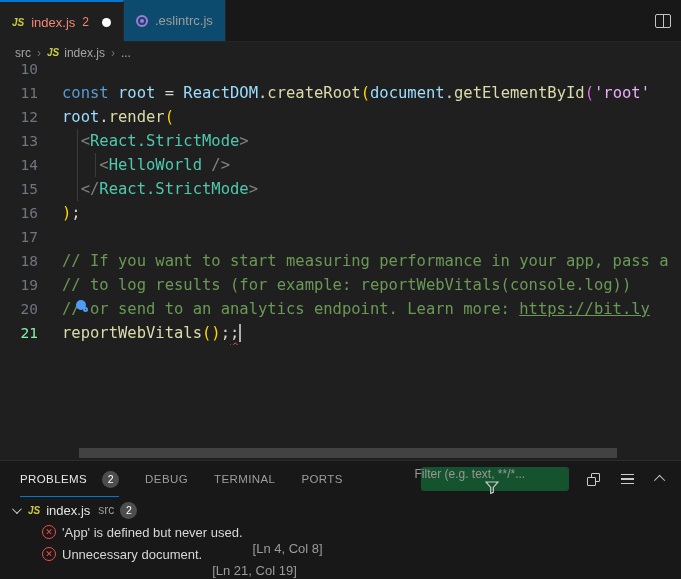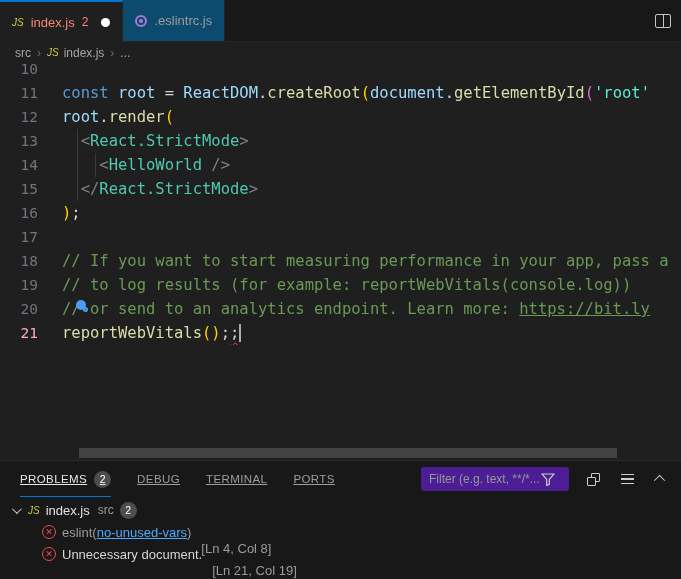--- a/index.html
+++ b/index.html
@@ -9,21 +9,21 @@
 
   
   .tabbar { height:42px; background:#181818; display:flex; align-items:stretch;
     border-bottom:1px solid #252525; flex:0 0 42px; }
   .tabs { display:flex; }
   .tab { display:flex; align-items:center; padding:0 12px; gap:7px; background:#0c4a6e;
     border-right:1px solid #252525; cursor:pointer; position:relative; font-size:13px; color:#9d9d9d; }
   .tab.active { background:#1f1f1f; border-top:2px solid #0078d4; margin-bottom:-1px; }
   .tab .label.err { color:#f48771; }
   .tab .errcount { color:#f48771; font-size:12px; }
-  .js-icon { color:#cbcb41; font-weight:normal; font-size:10px; font-style:italic; letter-spacing:0; }
+  .js-icon { color:#cbcb41; font-weight:bold; font-size:10px; font-style:italic; letter-spacing:0; }
   .eslint-icon { width:12px; height:12px; border:2px solid #a977d8; border-radius:50%;
     display:inline-flex; align-items:center; justify-content:center; }
   .eslint-icon::after { content:""; width:4px; height:4px; background:#a977d8; border-radius:50%; }
   .dot { width:9px; height:9px; border-radius:50%; background:#ffffff; margin-left:6px; }
   .tab-actions { margin-left:auto; display:flex; align-items:center; padding-right:10px; }
   .split-icon { width:16px; height:14px; border:1px solid #c5c5c5; border-radius:2px; position:relative; cursor:pointer; }
   .split-icon::after { content:""; position:absolute; left:50%; top:0; bottom:0; width:1px; background:#c5c5c5; }
 
   
   .breadcrumb { height:21px; background:#1f1f1f; display:flex; align-items:center;
@@ -31,50 +31,50 @@
   .breadcrumb .sep { color:#6e6e6e; font-size:12px; }
   .breadcrumb .crumb { display:flex; align-items:center; gap:5px; cursor:pointer; }
 
   
   .editor { position:relative; flex:1 1 auto; background:#1f1f1f; overflow:hidden; }
   .code { margin-top:-6px; font-family:"DejaVu Sans Mono","Liberation Mono",monospace;
     font-size:15.5px; line-height:24px; white-space:pre; }
   .row { display:flex; height:24px; position:relative; }
   .ln { width:62px; flex:0 0 62px; text-align:right; padding-right:24px; color:#6e7681;
     user-select:none; font-size:14.5px; }
-  .ln.active { color:#f9a8d4; }
+  .ln.active { color:#86efac; }
   .lc { flex:1; overflow:hidden; }
   .c-kw{color:#569cd6} .c-var{color:#9cdcfe} .c-fn{color:#dcdcaa} .c-b1{color:#ffd700}
-  .c-b2{color:#da70d6} .c-str{color:#5eead4} .c-tag{color:#4ec9b0} .c-pun{color:#808080}
+  .c-b2{color:#da70d6} .c-str{color:#f0abfc} .c-tag{color:#4ec9b0} .c-pun{color:#808080}
   .c-txt{color:#d4d4d4} .c-com{color:#6a9955}
   .c-lnk{color:#6a9955; text-decoration:underline; cursor:pointer;}
   .c-err{color:#d4d4d4; text-decoration:underline wavy #f14c4c; text-underline-offset:4px;
     text-decoration-thickness:1px;}
   .caret { display:inline-block; width:2px; height:18px; background:#aeafad; vertical-align:-4px; }
   .indent-guide { position:absolute; width:1px; background:#3a3a3a; }
   .blue-hint { position:absolute; left:76px; top:3px; width:16px; height:16px; z-index:2; }
   .blue-hint .b1 { position:absolute; left:0; top:0; width:10px; height:10px; border-radius:50%; background:#4c9df3; }
   .blue-hint .b2 { position:absolute; left:7px; top:7px; width:5px; height:5px; border-radius:50%;
     border:2px solid #4c9df3; background:#1f1f1f; }
   .hscroll { position:absolute; left:0; right:0; bottom:2px; height:10px; cursor:pointer; }
   .hscroll .thumb { position:absolute; left:79px; width:538px; top:0; height:10px; background:#424242; }
 
   
   .panel { flex:0 0 119px; background:#181818; border-top:1px solid #2b2b2b;
     display:flex; flex-direction:column; }
   .panel-header { height:36px; display:flex; align-items:center; padding:0 10px 0 20px; }
   .ptabs { display:flex; gap:26px; height:100%; align-items:center; }
-  .ptab { display:flex; align-items:center; gap:7px; font-size:11.5px; letter-spacing:.4px;
-    color:#9d9d9d; cursor:pointer; height:100%; border-bottom:1px solid transparent; padding-top:1px;text-decoration:underline; }
+  .ptab { display:flex; align-items:center; gap:15px; font-size:11.5px; letter-spacing:.4px;
+    color:#9d9d9d; cursor:pointer; height:100%; border-bottom:1px solid transparent; padding-top:1px; }
   .ptab.active { color:#e7e7e7; border-bottom:1px solid #0078d4; }
   .pbadge { min-width:17px; height:17px; border-radius:50%; background:#4d4d4d; color:#fff;
     font-size:10.5px; display:inline-flex; align-items:center; justify-content:center; letter-spacing:0; }
   .panel-right { margin-left:auto; display:flex; align-items:center; gap:14px; }
-  .filterbox { width:148px; height:24px; background:#4c1d95; border-radius:3px; display:flex;
-    align-items:center; padding:0 14px 0 8px; }
+  .filterbox { width:148px; height:24px; background:#14532d; border-radius:3px; display:flex;
+    align-items:center; padding:0 14px 0 8px;flex-direction:column; }
   .filterbox input { flex:1; min-width:0; background:transparent; border:none; outline:none;
     color:#cccccc; font-size:12px; font-family:"Liberation Sans",sans-serif; }
   .filterbox input::placeholder { color:#989898; }
   .funnel { flex:0 0 auto; }
   .icon-btn { cursor:pointer; display:flex; align-items:center; justify-content:center; width:20px; height:20px; }
   .collapse-icon { position:relative; width:13px; height:13px; }
   .collapse-icon .sq1 { position:absolute; right:0; top:0; width:9px; height:9px; border:1px solid #cccccc; border-radius:1px; }
   .collapse-icon .sq2 { position:absolute; left:0; bottom:0; width:9px; height:9px; border:1px solid #cccccc;
     border-radius:1px; background:#181818; }
   .lines-icon { display:flex; flex-direction:column; gap:3px; }
@@ -190,21 +190,21 @@
     <div class="problems" id="problems">
         <div class="prow head">
           <span class="chev-down"></span>
           <span class="js-icon">JS</span>
           <span class="fname">index.js</span>
           <span class="fdir">src</span>
           <span class="pbadge">2</span>
         </div>
         <div class="prow item">
           <span class="err-icon">✕</span>
-          <span class="pdim">eslint(<span class="plink">no-unused-vars</span>)</span>
+          <span class="pmsg">'App' is defined but never used.</span>
           <span class="ploc">[Ln 4, Col 8]</span>
         </div>
         <div class="prow item">
           <span class="err-icon">✕</span>
           <span class="pmsg">Unnecessary document.</span>
           <span class="ploc">[Ln 21, Col 19]</span>
         </div>
       </div>
   </div>
 

